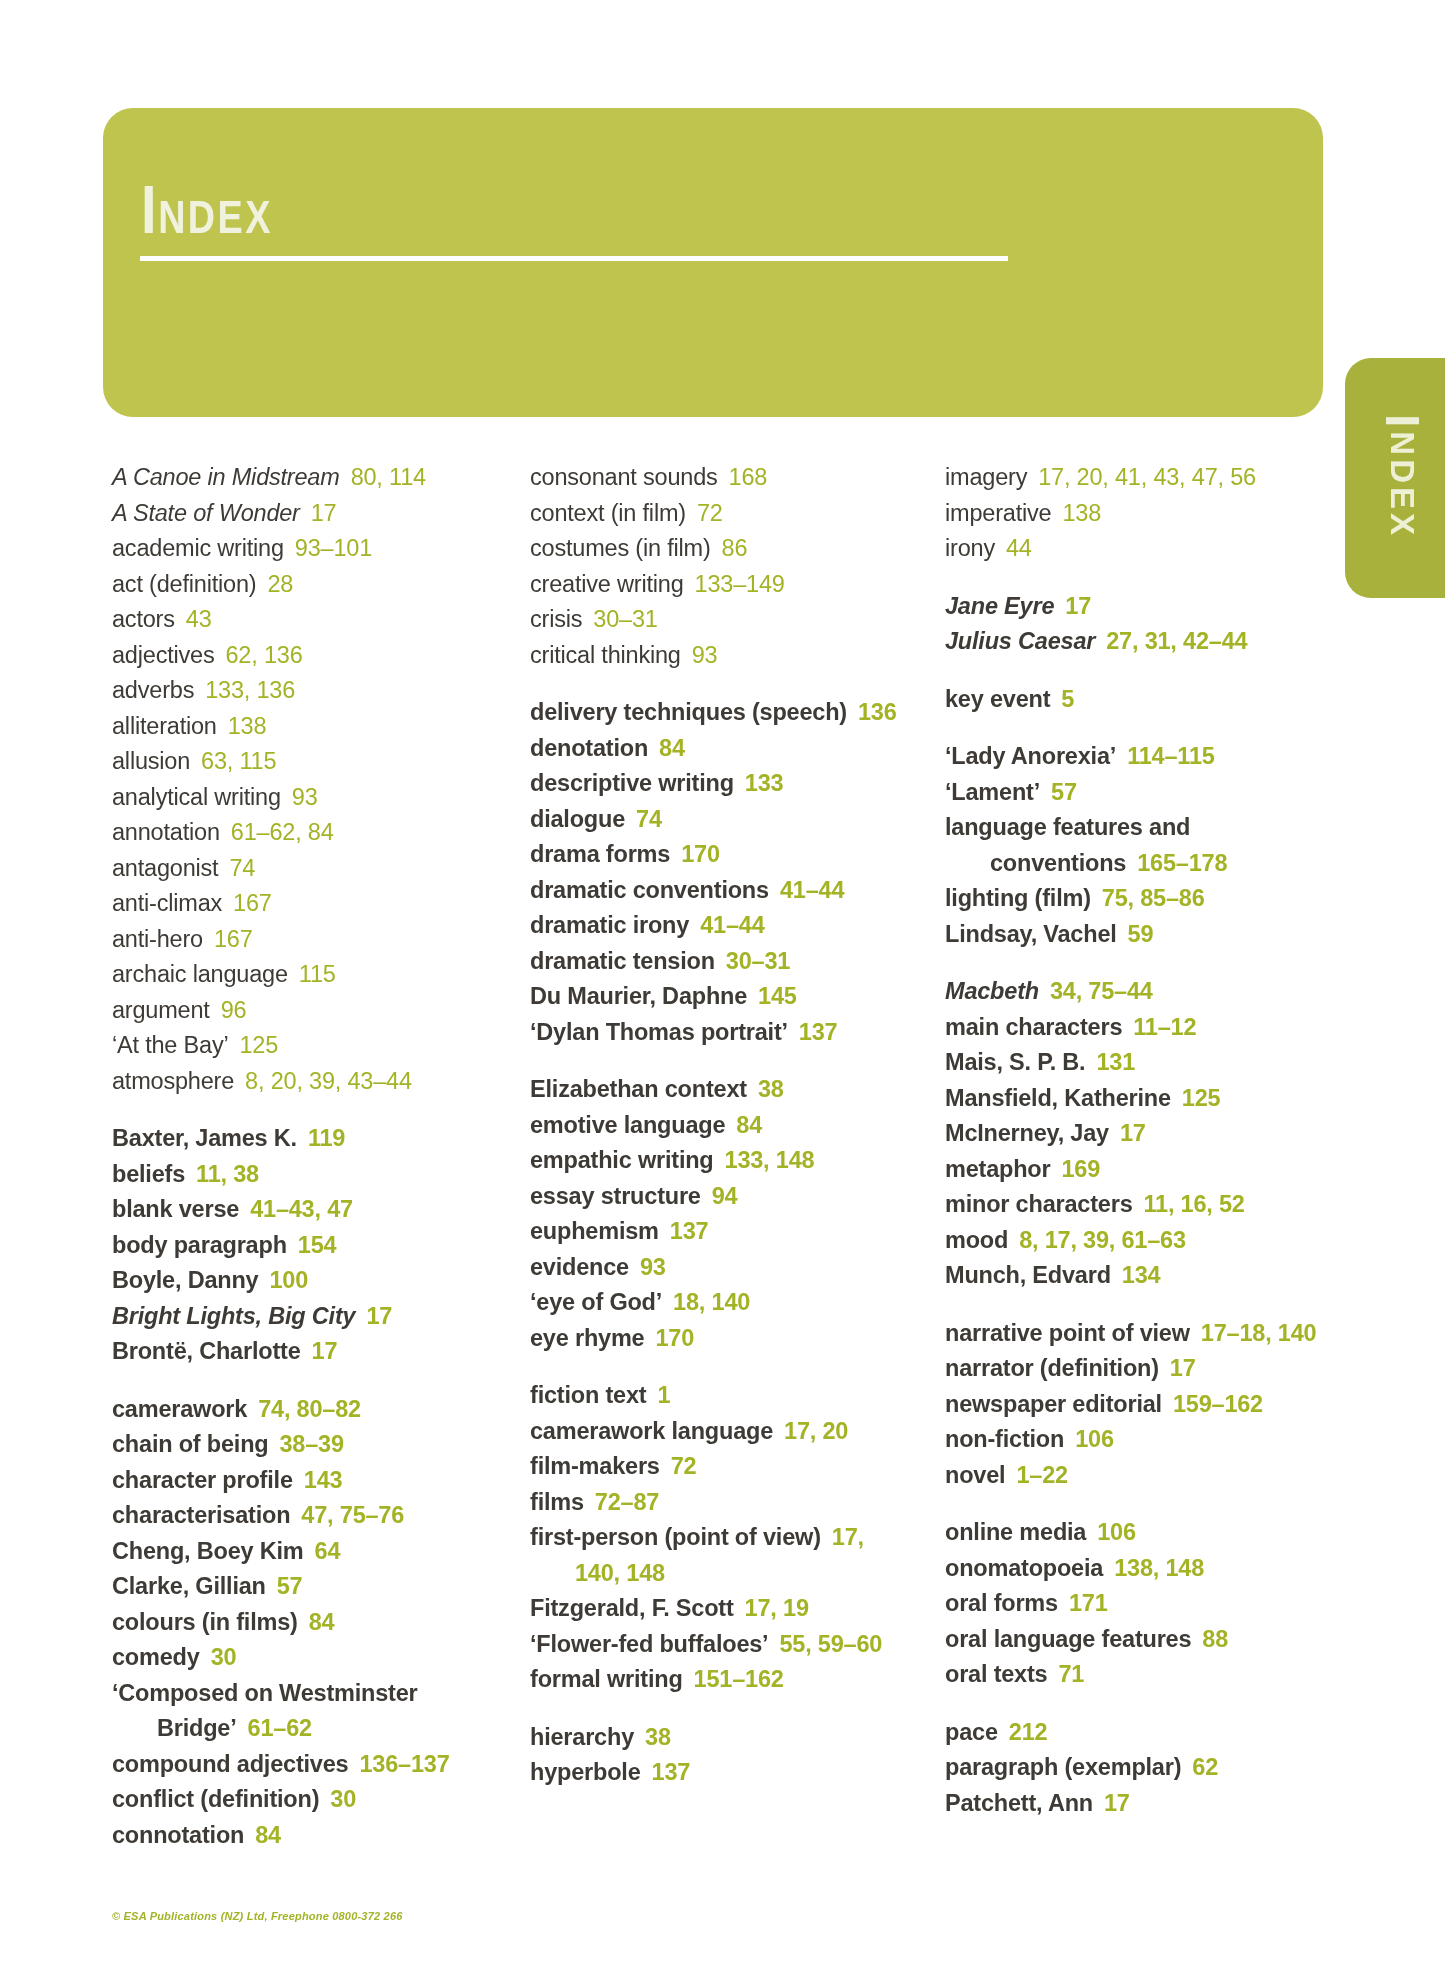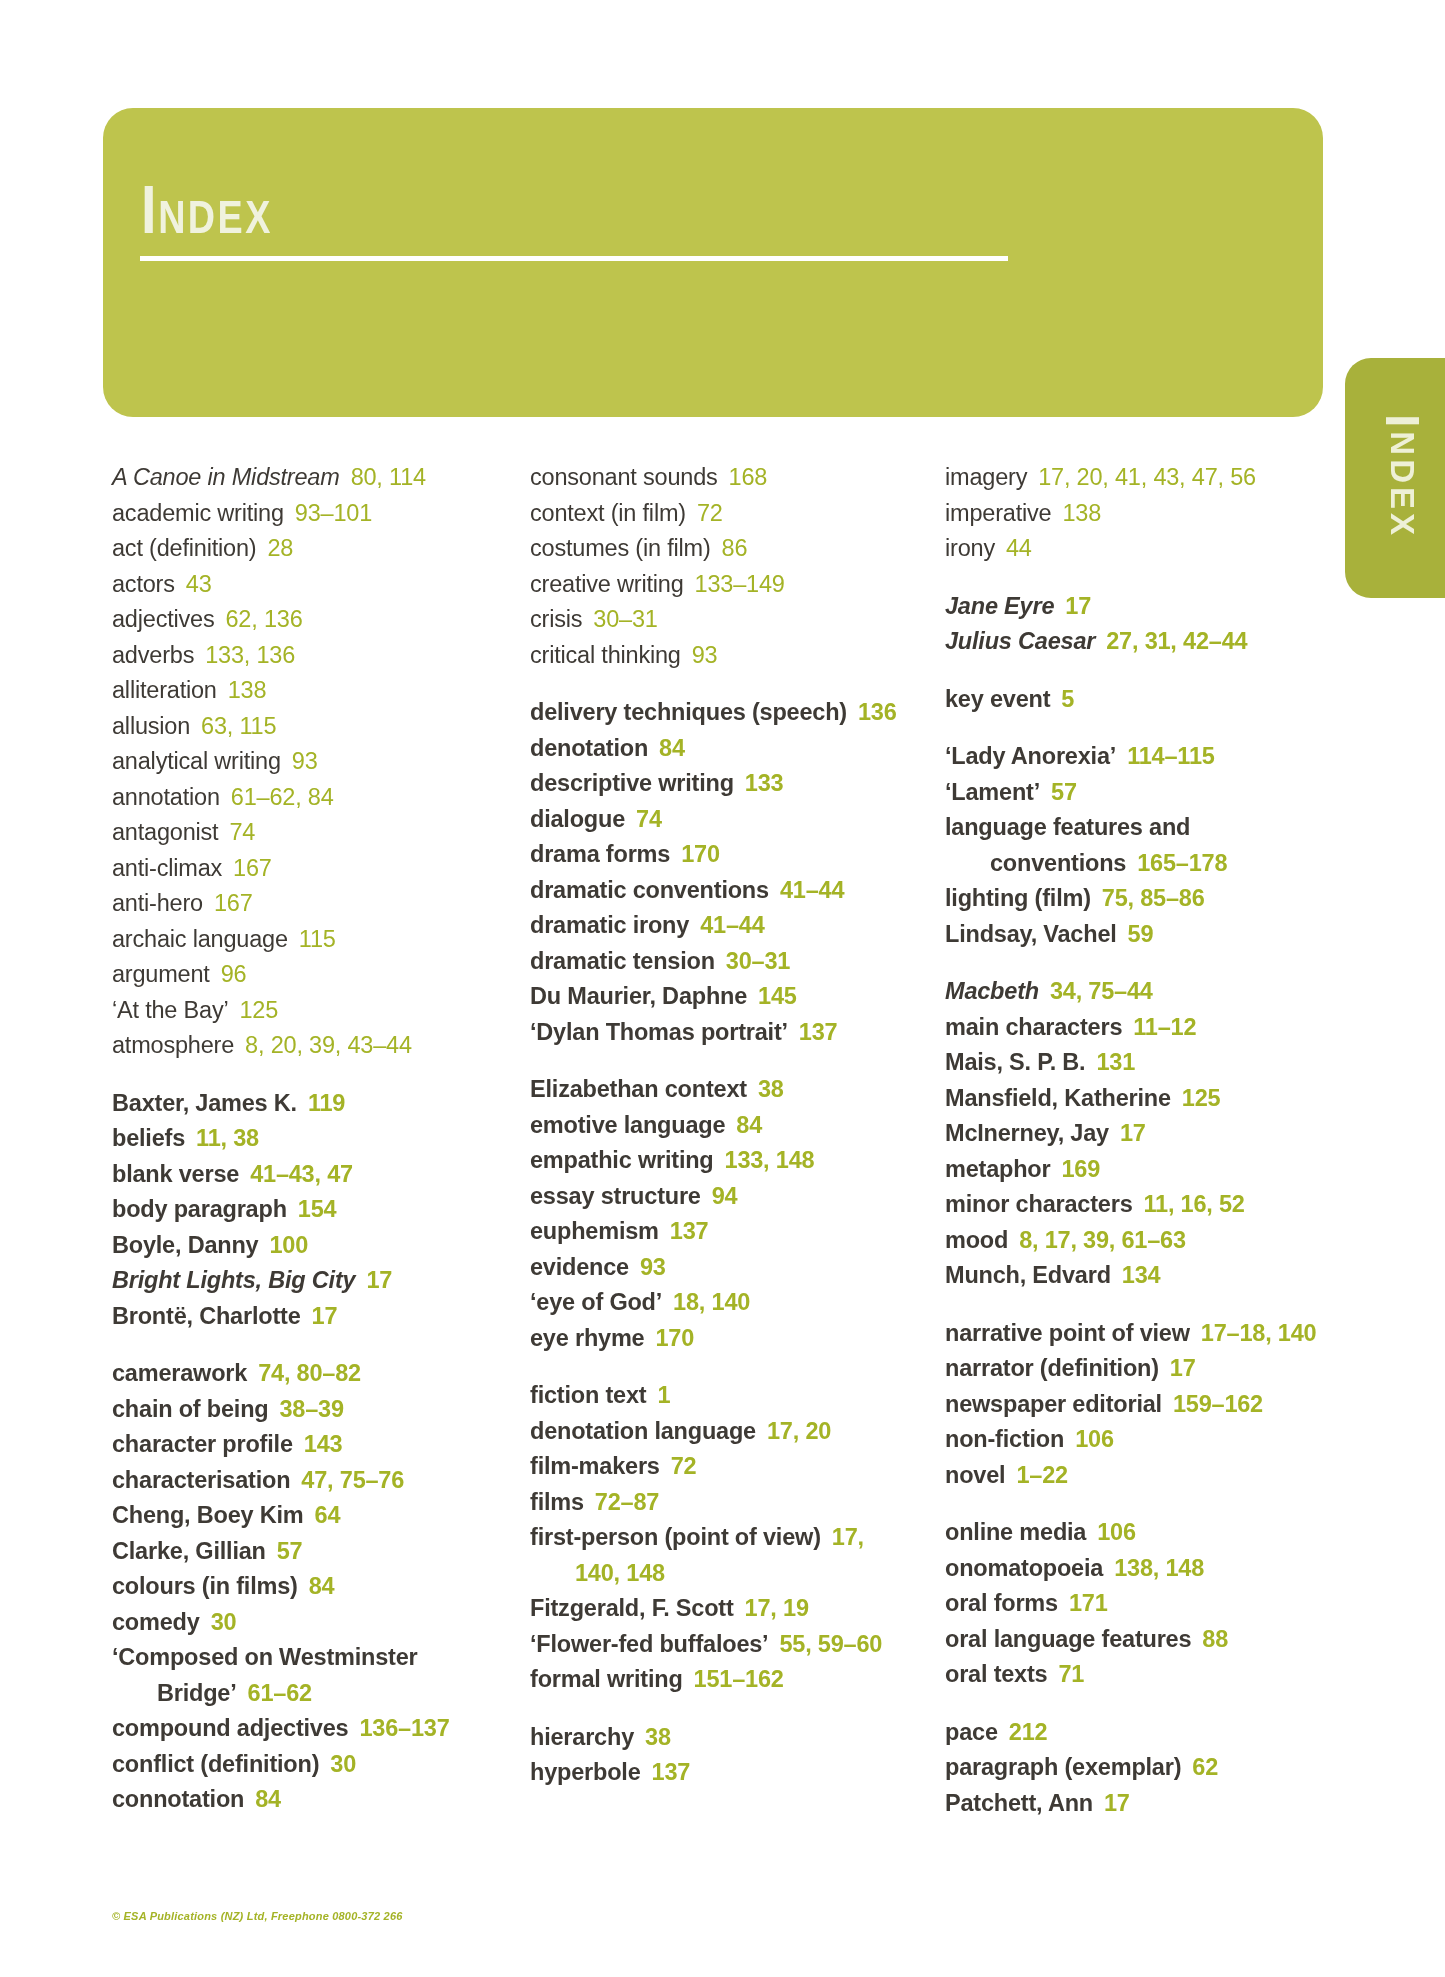--- a/index.html
+++ b/index.html
@@ -69,20 +69,23 @@
       <span class="tab-init">I</span><span class="tab-rest">NDEX</span>
     </div>
   </div>
 
   <div class="col col1" id="col-0">
       <div class="group">
         <div class="entry">
           <div class="line"><span class="term italic">A Canoe in Midstream</span><span class="pages">80, 114</span></div>
         </div>
         <div class="entry">
+          <div class="line"><span class="term italic">A State of Wonder</span><span class="pages">17</span></div>
+        </div>
+        <div class="entry">
           <div class="line"><span class="term">academic writing</span><span class="pages">93–101</span></div>
         </div>
         <div class="entry">
           <div class="line"><span class="term">act (definition)</span><span class="pages">28</span></div>
         </div>
         <div class="entry">
           <div class="line"><span class="term">actors</span><span class="pages">43</span></div>
         </div>
         <div class="entry">
           <div class="line"><span class="term">adjectives</span><span class="pages">62, 136</span></div>
@@ -264,21 +267,21 @@
         </div>
         <div class="entry">
           <div class="line"><span class="term">eye rhyme</span><span class="pages">170</span></div>
         </div>
       </div>
       <div class="group">
         <div class="entry">
           <div class="line"><span class="term">fiction text</span><span class="pages">1</span></div>
         </div>
         <div class="entry">
-          <div class="line"><span class="term">denotation language</span><span class="pages">17, 20</span></div>
+          <div class="line"><span class="term">camerawork language</span><span class="pages">17, 20</span></div>
         </div>
         <div class="entry">
           <div class="line"><span class="term">film-makers</span><span class="pages">72</span></div>
         </div>
         <div class="entry">
           <div class="line"><span class="term">films</span><span class="pages">72–87</span></div>
         </div>
         <div class="entry">
           <div class="line"><span class="term">first-person (point of view)</span><span class="pages">17,</span></div>
           <div class="line indent"><span class="pages">140, 148</span></div>

